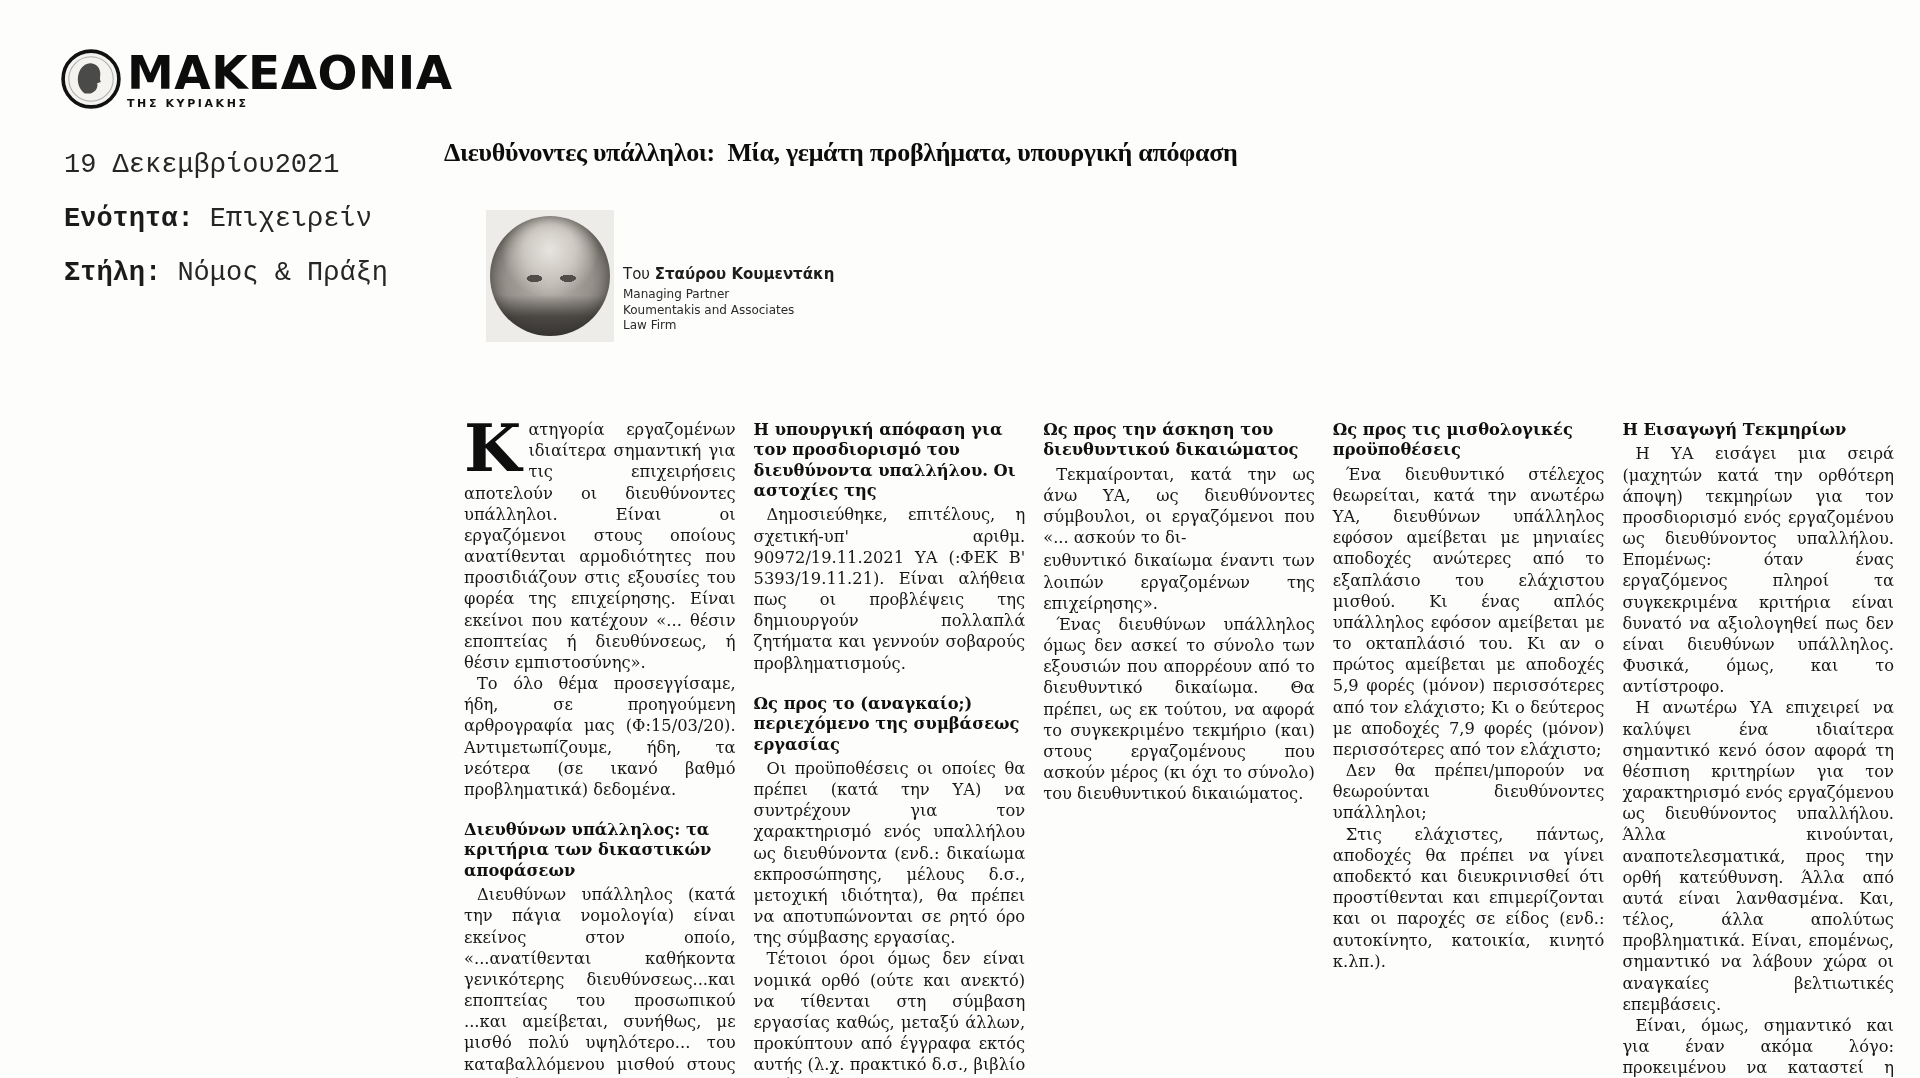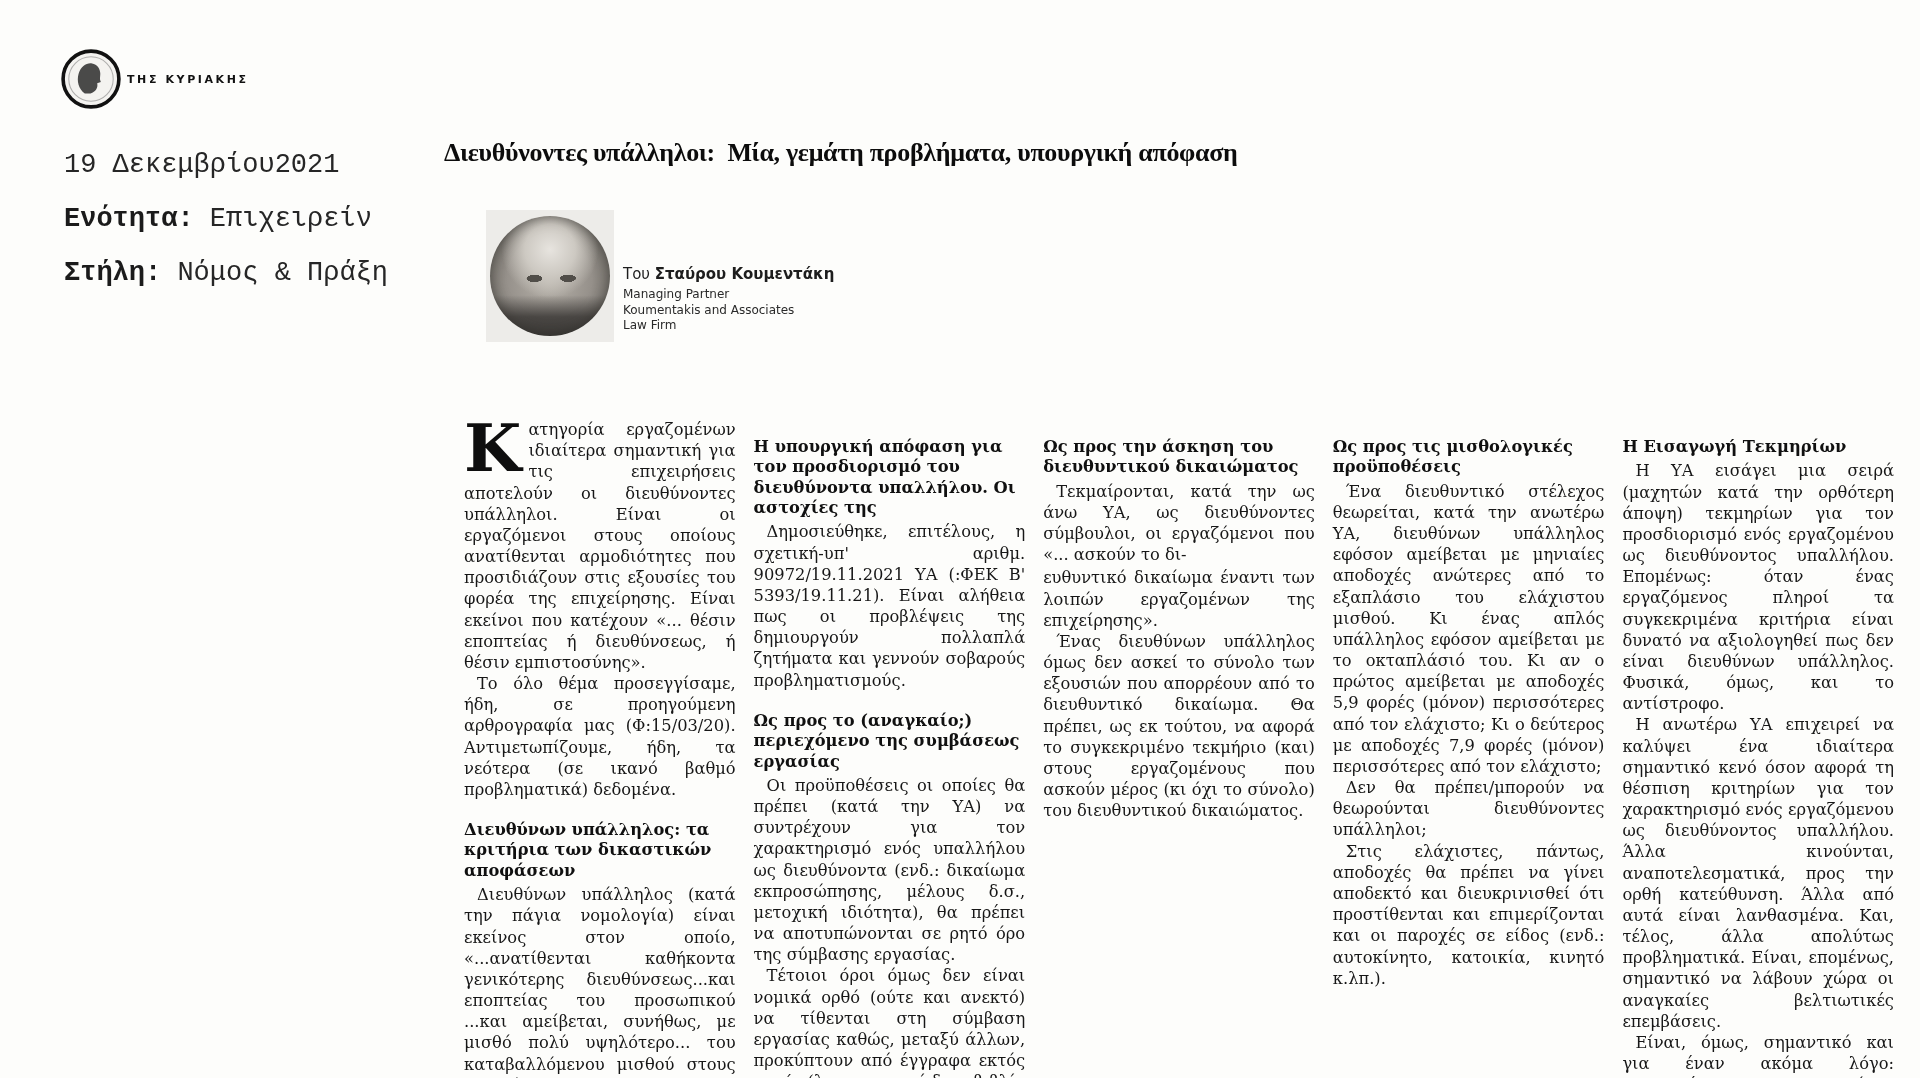--- a/index.html
+++ b/index.html
@@ -66,39 +66,40 @@
   }
   .col {
     flex:1 1 0; min-width:0;
     font-size:16.3px; line-height:1.3; color:#171717;
     text-align:justify;
   }
   .subhead {
     font-size:16.3px; font-weight:bold; line-height:1.25;
     margin:20px 0 3px; text-align:left; color:#101010;
   }
-  .col > .subhead:first-child { margin-top:18px; }
+  .col > .subhead:first-child { margin-top:1px; }
   .para { margin:0; text-indent:13px; }
   .para.noindent { text-indent:0; }
   .para.spaced { margin-top:2px; }
   .dropcap {
     float:left; font-family:"DejaVu Serif", serif; font-weight:bold;
     font-size:66px; line-height:53px; padding:3px 7px 0 0; color:#0e0e0e;
   }
 </style>
 </head>
 <body>
 
 <header class="masthead">
   <svg class="emblem" viewBox="0 0 60 60" aria-hidden="true">
     <circle cx="30" cy="30" r="27" fill="#f4f3f0" stroke="#111111" stroke-width="3.5"></circle>
     <circle cx="30" cy="30" r="21.5" fill="none" stroke="#777" stroke-width="1" opacity="0.55"></circle>
     <path d="M24 44 C18 40 16 32 18 25 C20 18 26 14 31 15 C36 16 39 20 39 25 C39 28 38 30 39.5 33 L36 34.2 C37 38.5 34.5 42.5 29.5 44 Z" fill="#2b2b2b" opacity="0.85"></path>
   </svg>
   <div class="wordmark-block">
+    <div class="wordmark">ΜΑΚΕΔΟΝΙΑ</div>
     <div class="masthead-sub">ΤΗΣ ΚΥΡΙΑΚΗΣ</div>
   </div>
 </header>
 
 <div class="meta">
   <div class="meta-line">19 Δεκεμβρίου2021</div>
   <div class="meta-line"><span class="meta-label">Ενότητα:</span> <span class="meta-value">Επιχειρείν</span></div>
   <div class="meta-line"><span class="meta-label">Στήλη:</span> <span class="meta-value">Νόμος &amp; Πράξη</span></div>
 </div>
 

